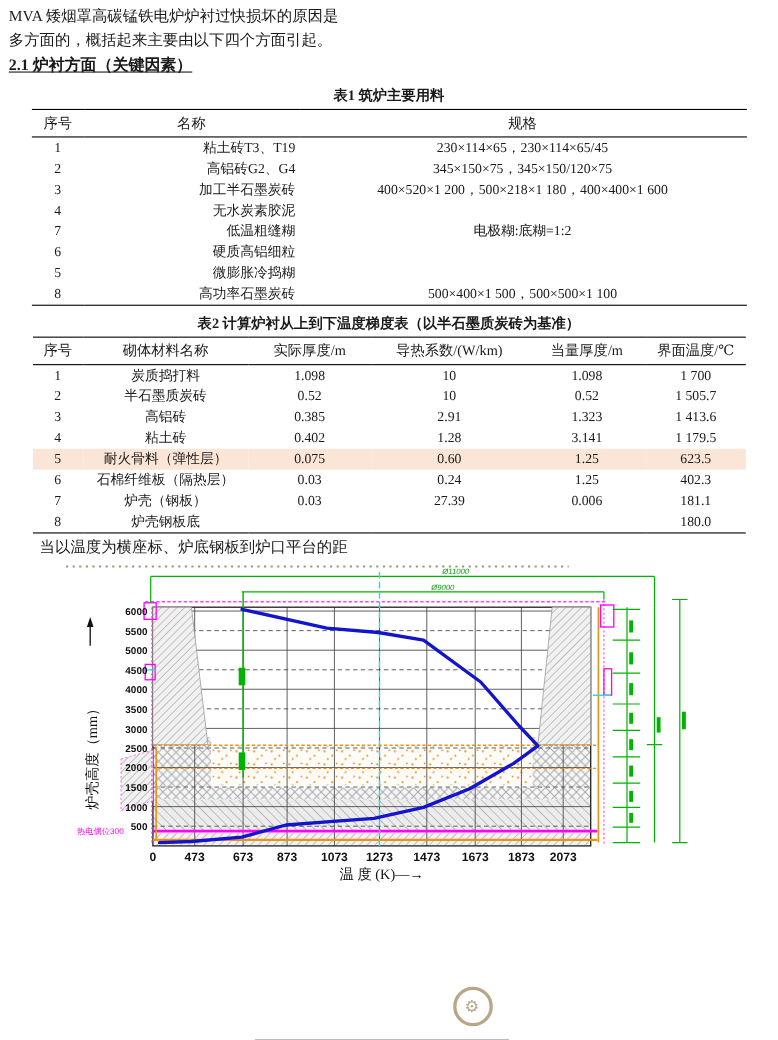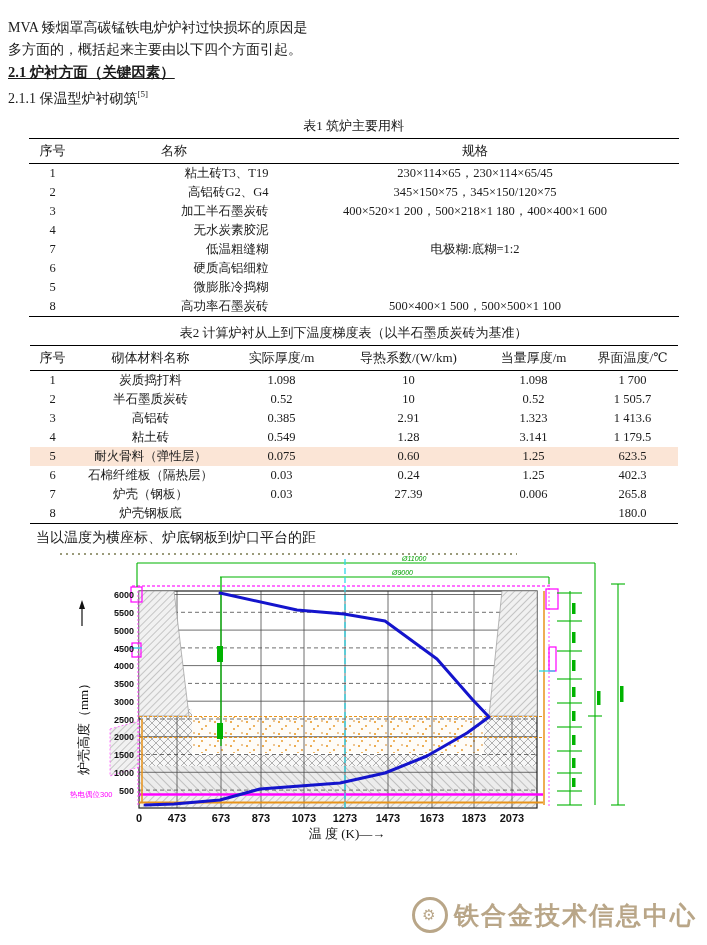--- a/index.html
+++ b/index.html
@@ -4,21 +4,21 @@
 <style>
   html,body{margin:0;padding:0;background:#888;}
   #page{position:relative;width:707px;height:945px;background:#fff;overflow:hidden;
         font-family:"Liberation Serif","DejaVu Serif",serif;color:#1a1a1a;}
   .twocol{display:flex;justify-content:space-between;padding:0 8px;}
   .col{width:339px;font-size:14px;line-height:22px;text-align:justify;}
   .col p{margin:0;}
   .indent{text-indent:2em;}
   .h2{font-weight:bold;font-size:14.5px;text-decoration:underline;}
   sup{font-size:9px;}
-  .tbl-title{text-align:center;font-weight:normal;font-size:13px;margin:7px 0 3px 0;}
+  .tbl-title{text-align:center;font-weight:bold;font-size:13px;margin:7px 0 3px 0;}
   table{border-collapse:collapse;margin:0 auto;font-size:12.5px;}
   #table1{width:650px;border-top:1.6px solid #000;border-bottom:1.6px solid #000;}
   #table2{width:648px;border-top:1.6px solid #000;border-bottom:1.6px solid #000;}
   th{font-weight:normal;border-bottom:0.8px solid #000;padding:3px 2px;font-size:13px;}
   td{padding:1px 3px;text-align:center;height:15px;}
   #table1 td:nth-child(2){text-align:right;padding-left:28px;}
   .hl td{background:var(--hl,#fbe5d6);}
   .midline{font-size:14px;line-height:20px;margin-top:3px;font-family:Liberation Serif, serif;}
   .figwrap{margin-left:52px;margin-top:2px;}
   .wm{position:absolute;left:412px;top:897px;display:flex;align-items:center;gap:6px;
@@ -30,26 +30,25 @@
   .ytick{font-size:9px;fill:#111;font-weight:bold;}
   .xtick{font-size:11px;fill:#111;font-weight:bold;}
   .axlabel{font-size:13px;fill:#111;font-family:"Liberation Serif",serif;}
   .gdim{font-size:7px;fill:#00a000;font-style:italic;}
 </style>
 </head>
 <body>
 
 <div id="page">
 
-  <div class="twocol" style="padding-top:17px;flex-direction:column;">
+  <div class="twocol" style="padding-top:5px;flex-direction:column;">
     <div class="col">
       <p><span>MVA 矮烟罩高碳锰铁电炉炉衬过快损坏的原因是</span><br>
       <span>多方面的，概括起来主要由以下四个方面引起。</span></p>
       <p class="h2">2.1  炉衬方面（关键因素）</p>
-      <p><span>2.1.1  保温型炉衬砌筑</span><sup>[5]</sup></p>
     </div>
   </div>
 
   <div class="tbl-title">表1  筑炉主要用料</div>
   <table id="table1">
     <colgroup>
         <col style="width:48px">
         <col style="width:195px">
         <col>
       </colgroup>
@@ -145,21 +144,21 @@
           <td>3</td>
           <td>高铝砖</td>
           <td>0.385</td>
           <td>2.91</td>
           <td>1.323</td>
           <td>1 413.6</td>
         </tr>
         <tr>
           <td>4</td>
           <td>粘土砖</td>
-          <td>0.549</td>
+          <td>0.402</td>
           <td>1.28</td>
           <td>3.141</td>
           <td>1 179.5</td>
         </tr>
         <tr class="hl">
           <td>5</td>
           <td>耐火骨料（弹性层）</td>
           <td>0.075</td>
           <td>0.60</td>
           <td>1.25</td>
@@ -172,21 +171,21 @@
           <td>0.24</td>
           <td>1.25</td>
           <td>402.3</td>
         </tr>
         <tr>
           <td>7</td>
           <td>炉壳（钢板）</td>
           <td>0.03</td>
           <td>27.39</td>
           <td>0.006</td>
-          <td>265.8</td>
+          <td>181.1</td>
         </tr>
         <tr>
           <td>8</td>
           <td>炉壳钢板底</td>
           <td></td>
           <td></td>
           <td></td>
           <td>180.0</td>
         </tr>
       </tbody>
@@ -366,16 +365,15 @@
       <polygon points="27,58 33,58 30,49" fill="#111"></polygon>
       <text class="axlabel" transform="translate(36,175) rotate(-90)" text-anchor="middle">炉壳高度（mm）</text>
     </g>
     <text class="axlabel" x="295" y="287" text-anchor="middle">温    度 (K)—→</text>
     <text x="18" y="246" font-size="7.5" fill="#ff00ff">热电偶位300</text>
   </svg>
   </div>
 
   <div class="wm">
     <span class="wm-circle">⚙</span>
-    <span>铁合金技术信息中心</span>
   </div>
 
 </div>
 
 </body></html>

